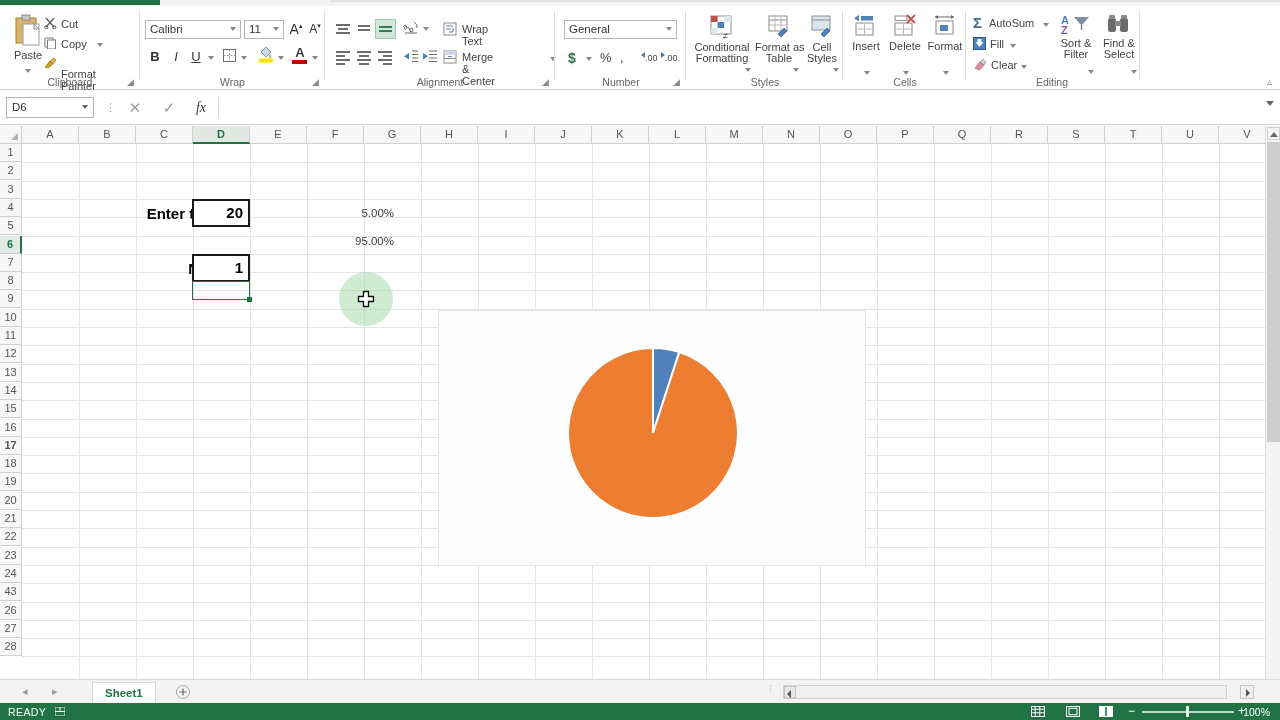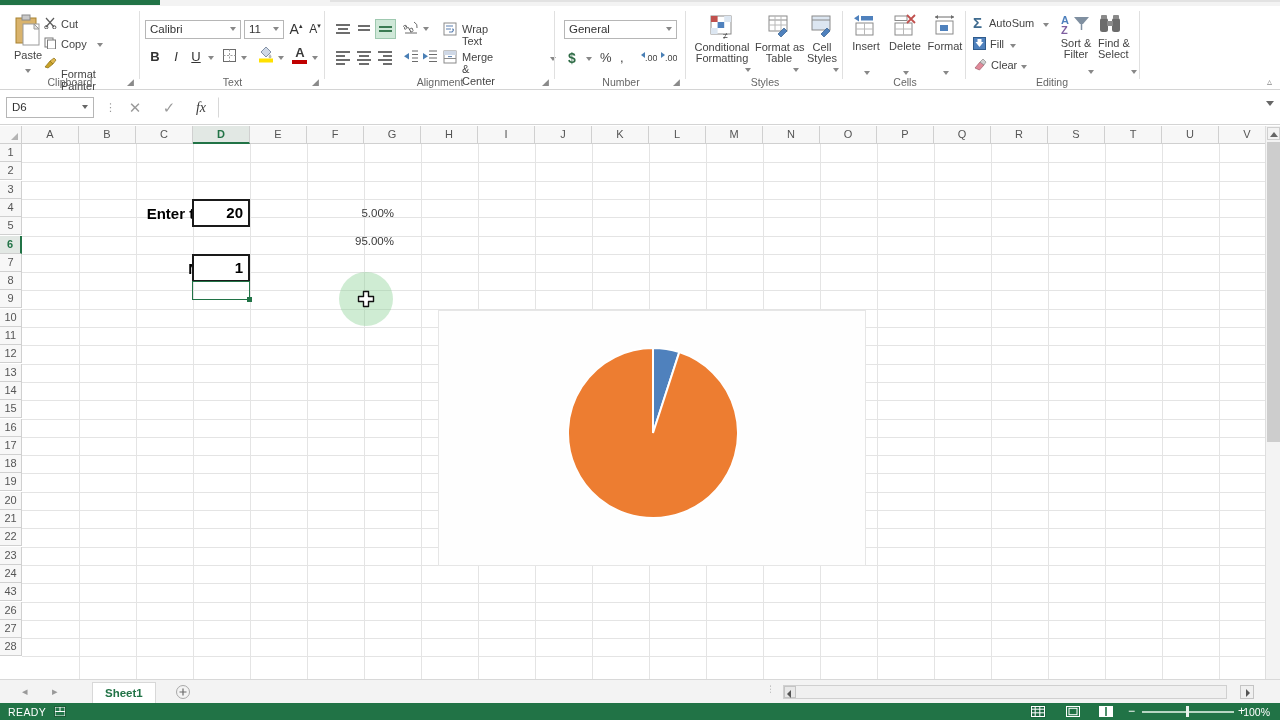--- a/index.html
+++ b/index.html
@@ -210,21 +210,21 @@
           <rect x="1" y="12.5" width="14" height="4" fill="#ffe100"></rect>
         </svg>
       </div>
       <div class="minicaret" style="left:138px;top:50px;"></div>
       <div class="btn" style="left:152px;top:40px;width:16px;text-align:center;">
         <span style="font-size:13px;font-weight:bold;color:#3b3b3b;display:block;line-height:13px">A</span>
         <div style="width:15px;height:4px;background:#c00000;margin-top:1px"></div>
       </div>
       <div class="minicaret" style="left:172px;top:50px;"></div>
 
-      <div class="group-label">Text</div>
+      <div class="group-label">Wrap</div>
       <div class="dialog-launcher" style="right:6px;">◢</div>
       <div class="group-sep" style="right:0;"></div>
     </div>
 
     <div class="group" style="left:325px;width:230px;">
 
       <div class="btn" style="left:8px;top:14px;width:20px;height:18px">
         <div class="alignbar" style="left:3px;top:4px;width:14px"></div>
         <div class="alignbar" style="left:5px;top:8px;width:10px"></div>
         <div class="alignbar" style="left:3px;top:12px;width:14px"></div>
@@ -441,21 +441,21 @@
         <svg width="30" height="22" viewBox="0 0 30 22">
           <text x="0" y="10" font-size="11" fill="#4f81bd" font-weight="bold">A</text>
           <text x="0" y="20" font-size="11" fill="#7f5fa0" font-weight="bold">Z</text>
           <polygon points="13,3 28,3 22,10 19,10" fill="#7f8fa0"></polygon>
           <line x1="20.5" y1="10" x2="20.5" y2="16" stroke="#7f8fa0" stroke-width="1.5"></line>
         </svg>
         <div class="lbl" style="line-height:11px">Sort &amp;</div>
         <div class="lbl" style="line-height:11px">Filter</div>
         <div class="minicaret" style="left:33px;top:56px;"></div>
       </div>
-      <div class="btn" style="left:131px;top:8px;width:42px;">
+      <div class="btn" style="left:131px;top:8px;width:42px;text-align:center">
         <svg width="26" height="22" viewBox="0 0 26 22">
           <rect x="2" y="4" width="8" height="14" rx="2.5" fill="#6b6b6b"></rect>
           <rect x="14" y="4" width="8" height="14" rx="2.5" fill="#6b6b6b"></rect>
           <rect x="9" y="7" width="6" height="5" fill="#8a8a8a"></rect>
           <rect x="3" y="1" width="6" height="4" rx="1" fill="#8a8a8a"></rect>
           <rect x="15" y="1" width="6" height="4" rx="1" fill="#8a8a8a"></rect>
         </svg>
         <div class="lbl" style="line-height:11px">Find &amp;</div>
         <div class="lbl" style="line-height:11px">Select</div>
         <div class="minicaret" style="left:33px;top:56px;"></div>
@@ -525,21 +525,21 @@
         <div class="rowhdr" style="top: 127.8px;"><span>7</span></div>
         <div class="rowhdr" style="top: 146.1px;"><span>8</span></div>
         <div class="rowhdr" style="top: 164.4px;"><span>9</span></div>
         <div class="rowhdr" style="top: 182.7px;"><span>10</span></div>
         <div class="rowhdr" style="top: 201px;"><span>11</span></div>
         <div class="rowhdr" style="top: 219.3px;"><span>12</span></div>
         <div class="rowhdr" style="top: 237.6px;"><span>13</span></div>
         <div class="rowhdr" style="top: 255.9px;"><span>14</span></div>
         <div class="rowhdr" style="top: 274.2px;"><span>15</span></div>
         <div class="rowhdr" style="top: 292.5px;"><span>16</span></div>
-        <div class="rowhdr" style="top: 310.8px;"><span>17</span></div>
+        <div class="rowhdr" style="top: 310.8px; font-weight: bold;"><span>17</span></div>
         <div class="rowhdr" style="top: 329.1px;"><span>18</span></div>
         <div class="rowhdr" style="top: 347.4px;"><span>19</span></div>
         <div class="rowhdr" style="top: 365.7px;"><span>20</span></div>
         <div class="rowhdr" style="top: 384px;"><span>21</span></div>
         <div class="rowhdr" style="top: 402.3px;"><span>22</span></div>
         <div class="rowhdr" style="top: 420.6px;"><span>23</span></div>
         <div class="rowhdr" style="top: 438.9px;"><span>24</span></div>
         <div class="rowhdr" style="top: 457.2px;"><span>43</span></div>
         <div class="rowhdr" style="top: 475.5px;"><span>26</span></div>
         <div class="rowhdr" style="top: 493.8px;"><span>27</span></div>

